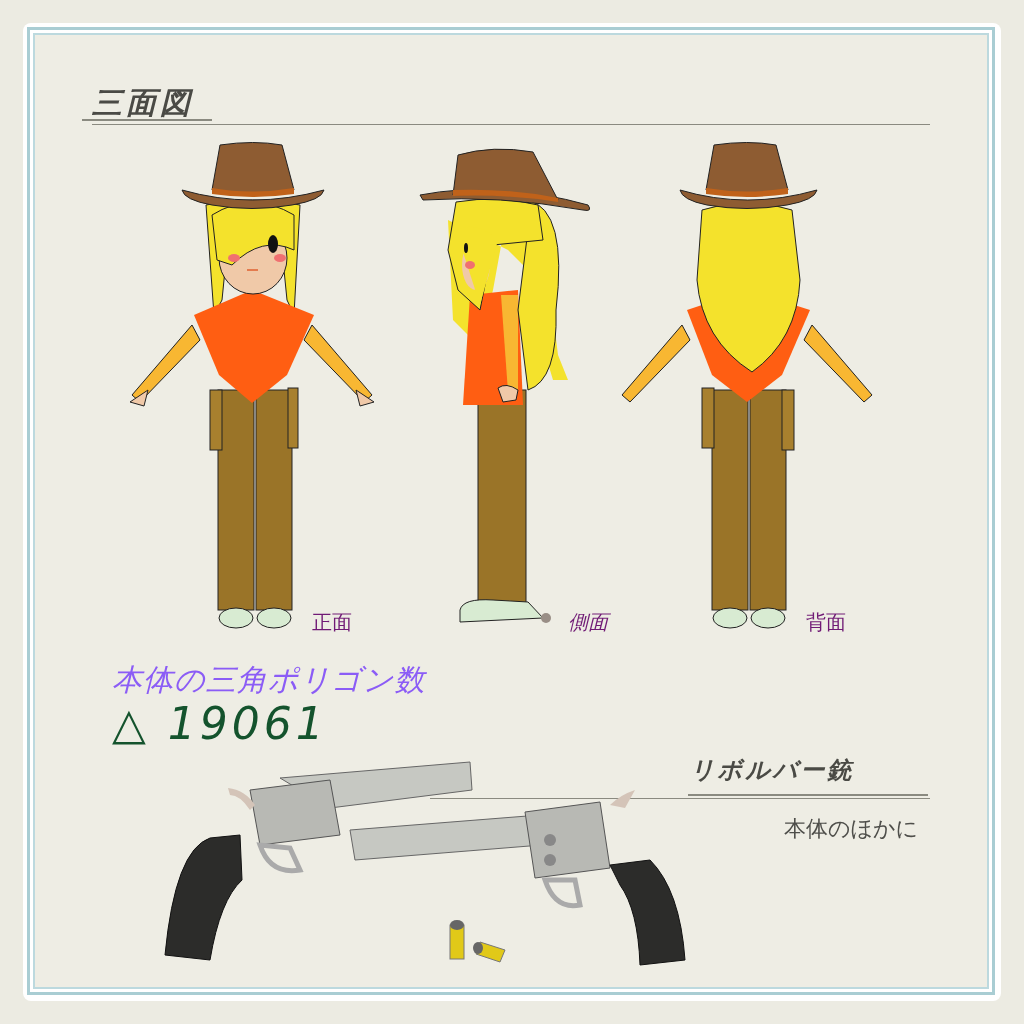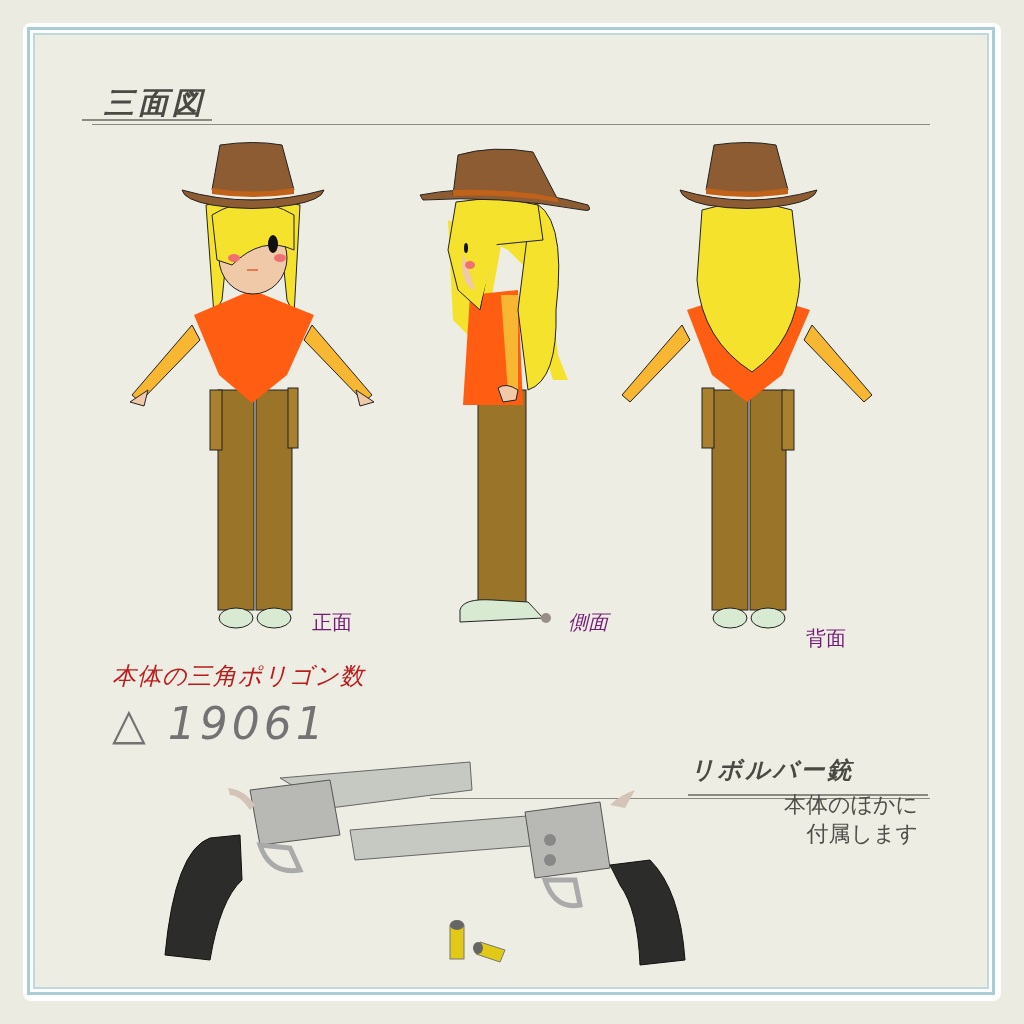--- a/index.html
+++ b/index.html
@@ -1,27 +1,27 @@
 <!DOCTYPE html>
 <html><head>
 <meta charset="utf-8">
 <style>
   html,body{margin:0;padding:0;}
   body{width:1024px;height:1024px;background:#ecebe2;position:relative;overflow:hidden;font-family:"DejaVu Sans",sans-serif;}
   .frame-outer{position:absolute;left:23px;top:23px;width:978px;height:978px;background:#fff;border-radius:8px;}
   .frame-b1{position:absolute;left:27px;top:27px;width:968px;height:968px;border:3px solid #a9cdd3;box-sizing:border-box;}
   .frame-b2{position:absolute;left:33px;top:33px;width:956px;height:956px;border:2px solid #bcd9de;box-sizing:border-box;background:#eeede4;}
   .title{position:absolute;color:#4a4a45;font-style:italic;font-weight:bold;}
-  .t1{left:92px;top:83px;font-size:30px;letter-spacing:4px;margin-left:12px;}
+  .t1{left:92px;top:83px;font-size:30px;letter-spacing:4px;}
   .rule{position:absolute;height:2px;background:#8a8a80;}
   .label{position:absolute;color:#701a75;font-size:20px;}
-  .poly-label{position:absolute;left:112px;top:660px;font-size:24px;font-style:italic;color:#b91c1c;letter-spacing:1px;}
-  .poly-value{position:absolute;left:112px;top:698px;font-size:44px;font-style:italic;color:#737373;letter-spacing:4px;}
+  .poly-label{position:absolute;left:112px;top:660px;font-size:30px;font-style:italic;color:#8b5cf6;letter-spacing:1px;}
+  .poly-value{position:absolute;left:112px;top:698px;font-size:44px;font-style:italic;color:#14532d;letter-spacing:4px;}
   .t2{left:690px;top:754px;font-size:24px;letter-spacing:3px;}
-  .desc{position:absolute;right:106px;top:790px;text-align:right;color:#4e4e4a;font-size:22px;line-height:29px;}
+  .desc{position:absolute;right:106px;top:814px;text-align:right;color:#4e4e4a;font-size:22px;line-height:29px;}
   svg{position:absolute;}
 </style>
 </head>
 <body>
 
 <div class="frame-outer"></div>
 <div class="frame-b1"></div>
 <div class="frame-b2"></div>
 
 <div class="title t1">三面図</div>
@@ -87,32 +87,31 @@
   <rect x="90" y="248" width="12" height="60" fill="#a8802e" stroke="#222"></rect>
   <rect x="170" y="250" width="12" height="60" fill="#a8802e" stroke="#222"></rect>
   <ellipse cx="118" cy="478" rx="17" ry="10" fill="#d8ebd2" stroke="#222"></ellipse>
   <ellipse cx="156" cy="478" rx="17" ry="10" fill="#d8ebd2" stroke="#222"></ellipse>
   <path d="M75 170 L135 150 L198 170 L170 235 L135 262 L100 235 Z" fill="#ff5e12"></path>
   <path d="M90 70 Q135 55 180 70 L188 140 Q185 200 140 232 Q90 200 85 140 Z" fill="#f4e22c" stroke="#222"></path>
   <path d="M68 50 Q135 70 205 50 Q203 60 175 65 Q135 72 95 65 Q70 60 68 50 Z" fill="#8e5c32" stroke="#222"></path>
   <path d="M102 5 Q136 0 164 5 L176 50 Q135 56 94 50 Z" fill="#8e5c32" stroke="#222"></path>
   <path d="M94 48 Q135 55 176 48 L176 54 Q135 60 94 54 Z" fill="#c0621a"></path>
 </svg>
-<div class="label" style="left:806px;top:609px;margin-top:16px;">背面</div>
+<div class="label" style="left:806px;top:609px;">背面</div>
 
 <div class="poly-label">本体の三角ポリゴン数</div>
 <div class="poly-value">△ 19061</div>
 
 <div class="title t2">リボルバー銃</div>
 <div class="rule" style="left:688px;top:794px;width:240px;"></div>
 <div class="rule" style="left:430px;top:798px;width:500px;height:1px;"></div>
 
 <div class="desc">
   <div>本体のほかに</div>
-  <div>付属します</div>
 </div>
 
 <svg width="560" height="240" style="left:150px;top:750px;" viewBox="0 0 560 240">
 
   <path d="M130 28 L320 12 L322 40 L180 58 Z" fill="#c6c8c2" stroke="#666"></path>
   <path d="M100 40 L180 30 L190 85 L110 95 Z" fill="#b8b9b4" stroke="#555"></path>
   <path d="M78 38 Q95 40 105 55 L100 60 Q90 45 80 45 Z" fill="#d4c4b8"></path>
   <path d="M90 85 L60 88 Q25 100 15 205 L60 210 Q70 150 92 130 Z" fill="#2c2c2a" stroke="#111"></path>
   <path d="M110 95 Q120 125 150 120 L140 98 Z" fill="none" stroke="#aaa" stroke-width="5"></path>
 

